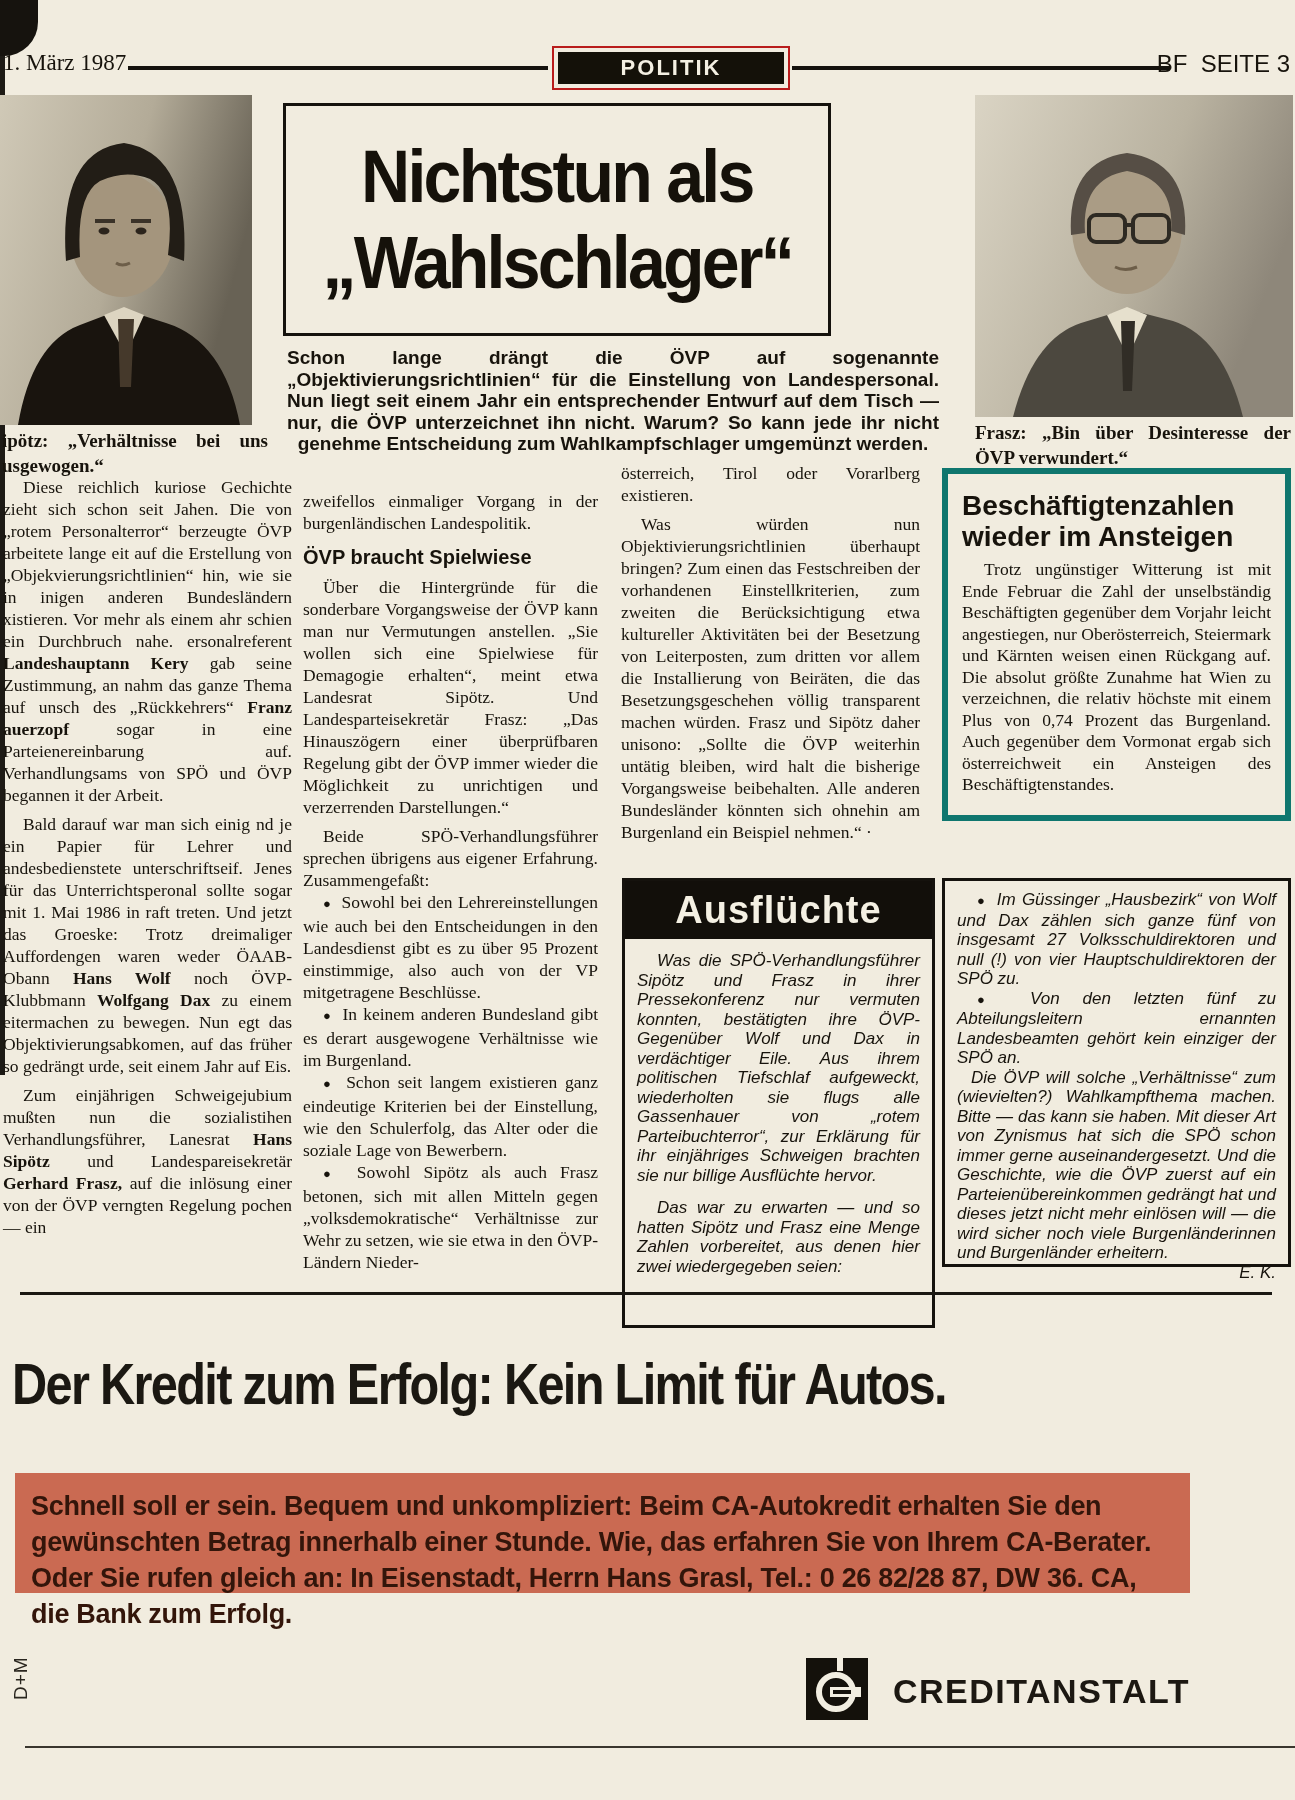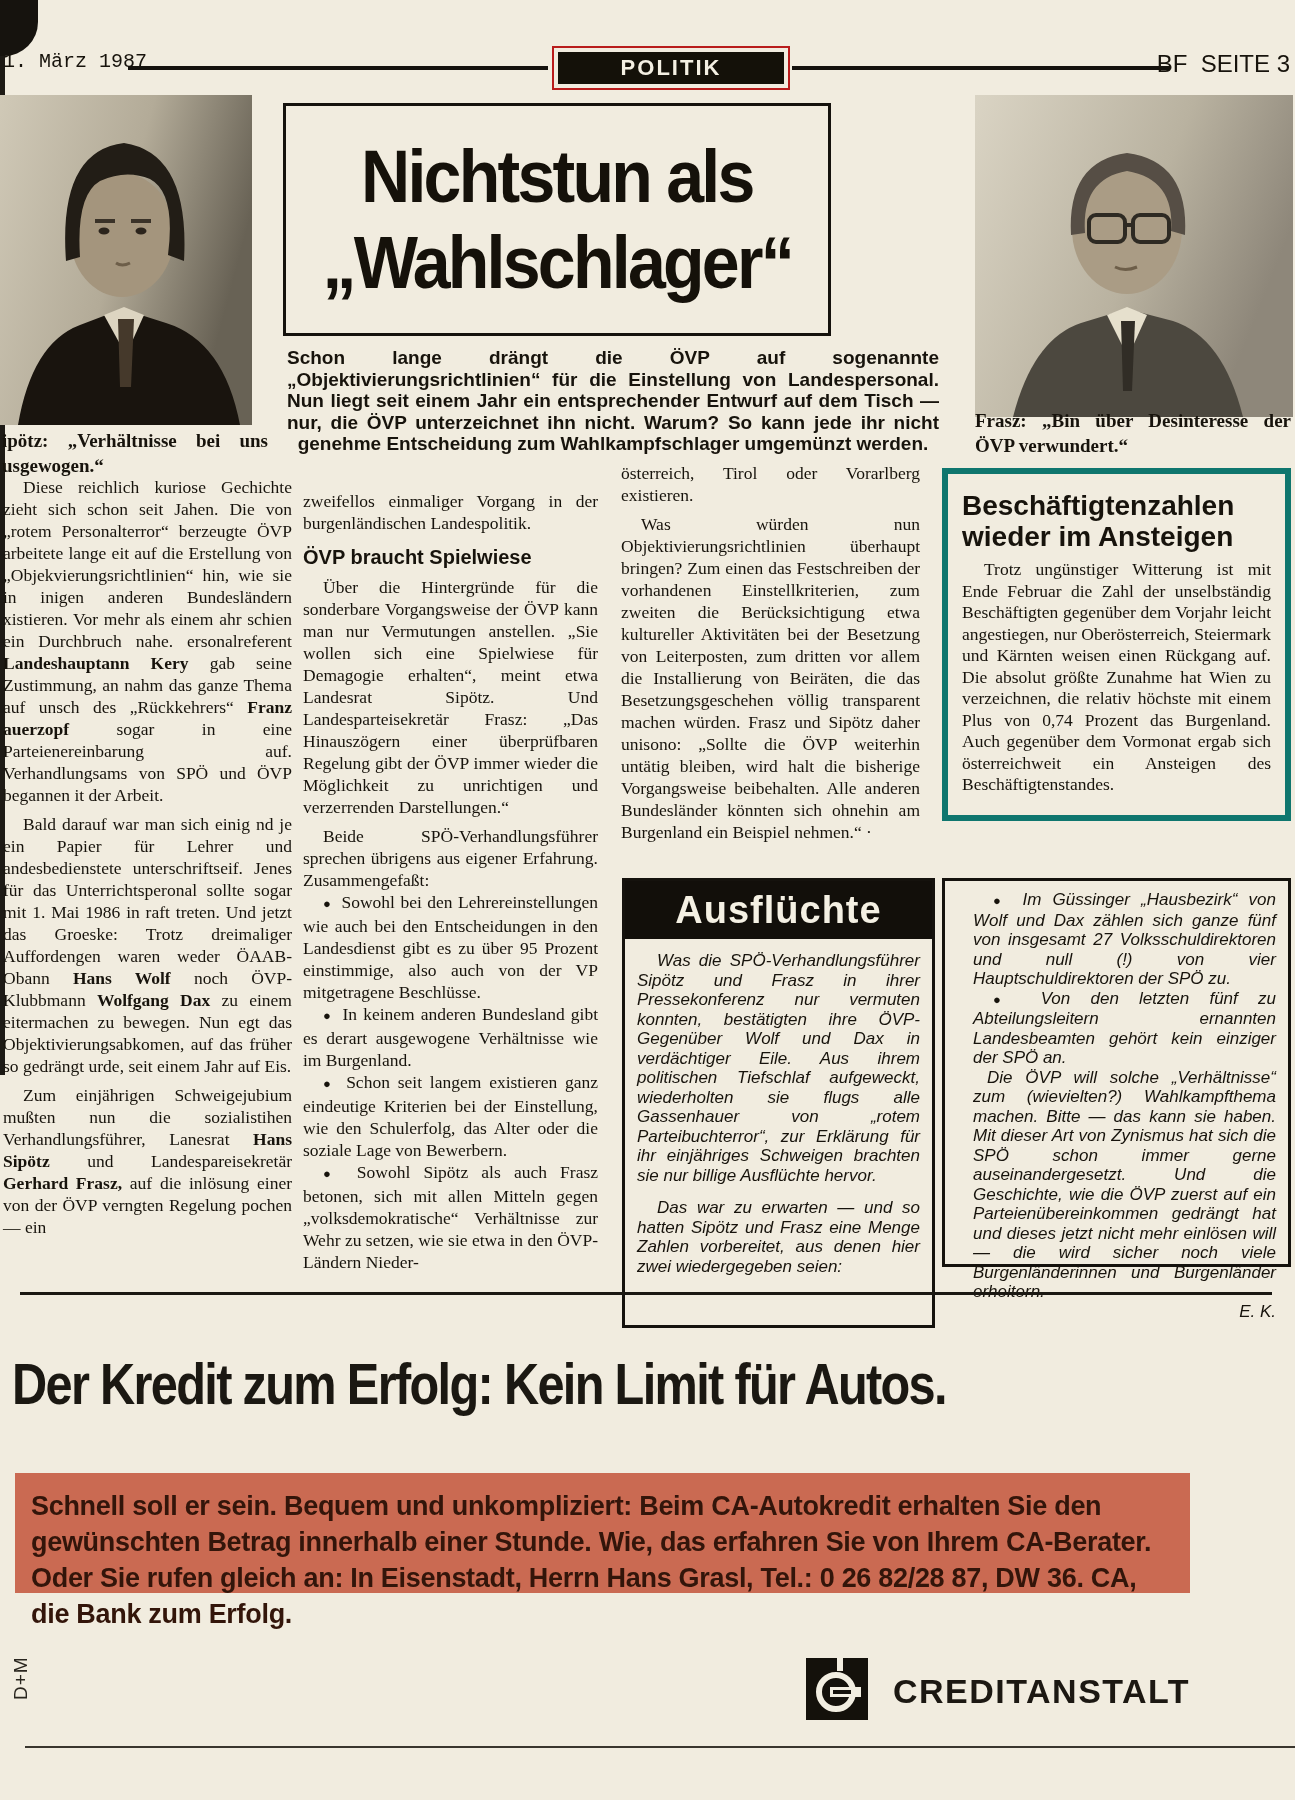--- a/index.html
+++ b/index.html
@@ -2,36 +2,36 @@
 <html><head>
 <meta charset="utf-8">
 <style>
   html,body{margin:0;padding:0;}
   .page{position:relative;width:1295px;height:1800px;background:#f1ecdf;overflow:hidden;
         font-family:"Liberation Serif",serif;color:#17130c;}
   
   .scan-edge{position:absolute;left:0;top:0;width:5px;height:1075px;background:#1d1a15;}
   .scan-corner{position:absolute;left:0;top:0;width:38px;height:56px;background:#16130e;border-radius:0 0 34px 0;}
   
-  .hdr-date{position:absolute;left:3px;top:50px;font-family:Liberation Mono, monospace;font-size:20px;text-align:center;}
+  .hdr-date{position:absolute;left:3px;top:50px;font-family:Liberation Serif, serif;font-size:23px;text-align:center;}
   .hdr-rule{position:absolute;top:66px;height:4px;background:#15120d;}
   .hdr-rule.left{left:128px;width:420px;}
   .hdr-rule.right{left:792px;width:378px;}
   .politik-box{position:absolute;left:552px;top:46px;width:238px;height:44px;border:2px solid #b91c1c;
                background:#f1ecdf;box-sizing:border-box;padding:4px;}
   .politik-inner{width:100%;height:100%;background:#141109;color:#f4f0e3;display:flex;align-items:center;justify-content:center;
                  font-family:"Liberation Sans",sans-serif;font-weight:bold;font-size:22px;letter-spacing:2px;}
   .hdr-page{position:absolute;right:5px;top:50px;font-family:"Liberation Sans",sans-serif;font-size:24px;white-space:pre;}
   
   .photo{position:absolute;overflow:hidden;}
   .photo-left{left:0;top:95px;width:252px;height:330px;}
   .photo-right{left:975px;top:95px;width:318px;height:322px;}
   .caption{position:absolute;font-weight:bold;font-size:19px;line-height:25px;text-align:justify;}
   .caption-left{left:2px;top:428px;width:266px;}
-  .caption-right{left:975px;top:408px;width:316px;}
+  .caption-right{left:975px;top:420px;width:316px;}
   
   .headline-box{position:absolute;left:283px;top:103px;width:548px;height:233px;border:3px solid #15120d;
                 box-sizing:border-box;display:flex;flex-direction:column;align-items:center;justify-content:center;}
   .headline-line{font-family:"Liberation Sans",sans-serif;font-weight:bold;font-size:74px;line-height:86px;
                  letter-spacing:-3px;transform:scaleX(0.92);white-space:nowrap;color:#15110a;}
   .lead{position:absolute;left:287px;top:347px;width:652px;font-family:"Liberation Sans",sans-serif;
         font-weight:bold;font-size:19px;line-height:21.5px;text-align:justify;text-align-last:center;}
   
   .col{position:absolute;font-size:17.5px;line-height:22px;text-align:justify;}
   .col1{left:3px;top:476px;width:289px;}
@@ -57,21 +57,21 @@
   .af-body .blk:first-child{margin-top:0;}
   
   .emp-box{position:absolute;left:942px;top:468px;width:349px;height:353px;border:6px solid #0f766e;
            box-sizing:border-box;padding:16px 14px;}
   .emp-title{font-family:"Liberation Sans",sans-serif;font-weight:bold;font-size:28px;line-height:31px;}
   .emp-body{margin-top:7px;font-size:17.5px;line-height:21.5px;text-align:justify;text-indent:22px;}
   
   .com-box{position:absolute;left:942px;top:878px;width:349px;height:389px;border:3px solid #15120d;
            box-sizing:border-box;padding:9px 12px;font-family:"Liberation Sans",sans-serif;font-style:italic;
            font-size:17px;line-height:19.5px;text-align:justify;}
-  .com-box .blk{margin-top:0;margin-left:16px;}
+  .com-box .blk{margin-top:0;}
   .com-box .blk.p{text-indent:14px;}
   
   .sep-line{position:absolute;left:20px;top:1292px;width:1252px;height:3px;background:#1b1812;}
   .ad-headline{position:absolute;left:12px;top:1350px;font-family:"Liberation Sans",sans-serif;font-weight:bold;
                font-size:58px;letter-spacing:-2px;white-space:nowrap;transform:scaleX(0.84);transform-origin:left center;
                color:#1b1812;}
   .ad-redbox{position:absolute;left:15px;top:1473px;width:1175px;height:120px;box-sizing:border-box;
              padding:15px 16px;color:#33150a;font-family:"Liberation Sans",sans-serif;font-weight:bold;
              font-size:27px;line-height:36px;letter-spacing:-0.3px;}
   .logo{position:absolute;left:806px;top:1658px;width:62px;height:62px;}

